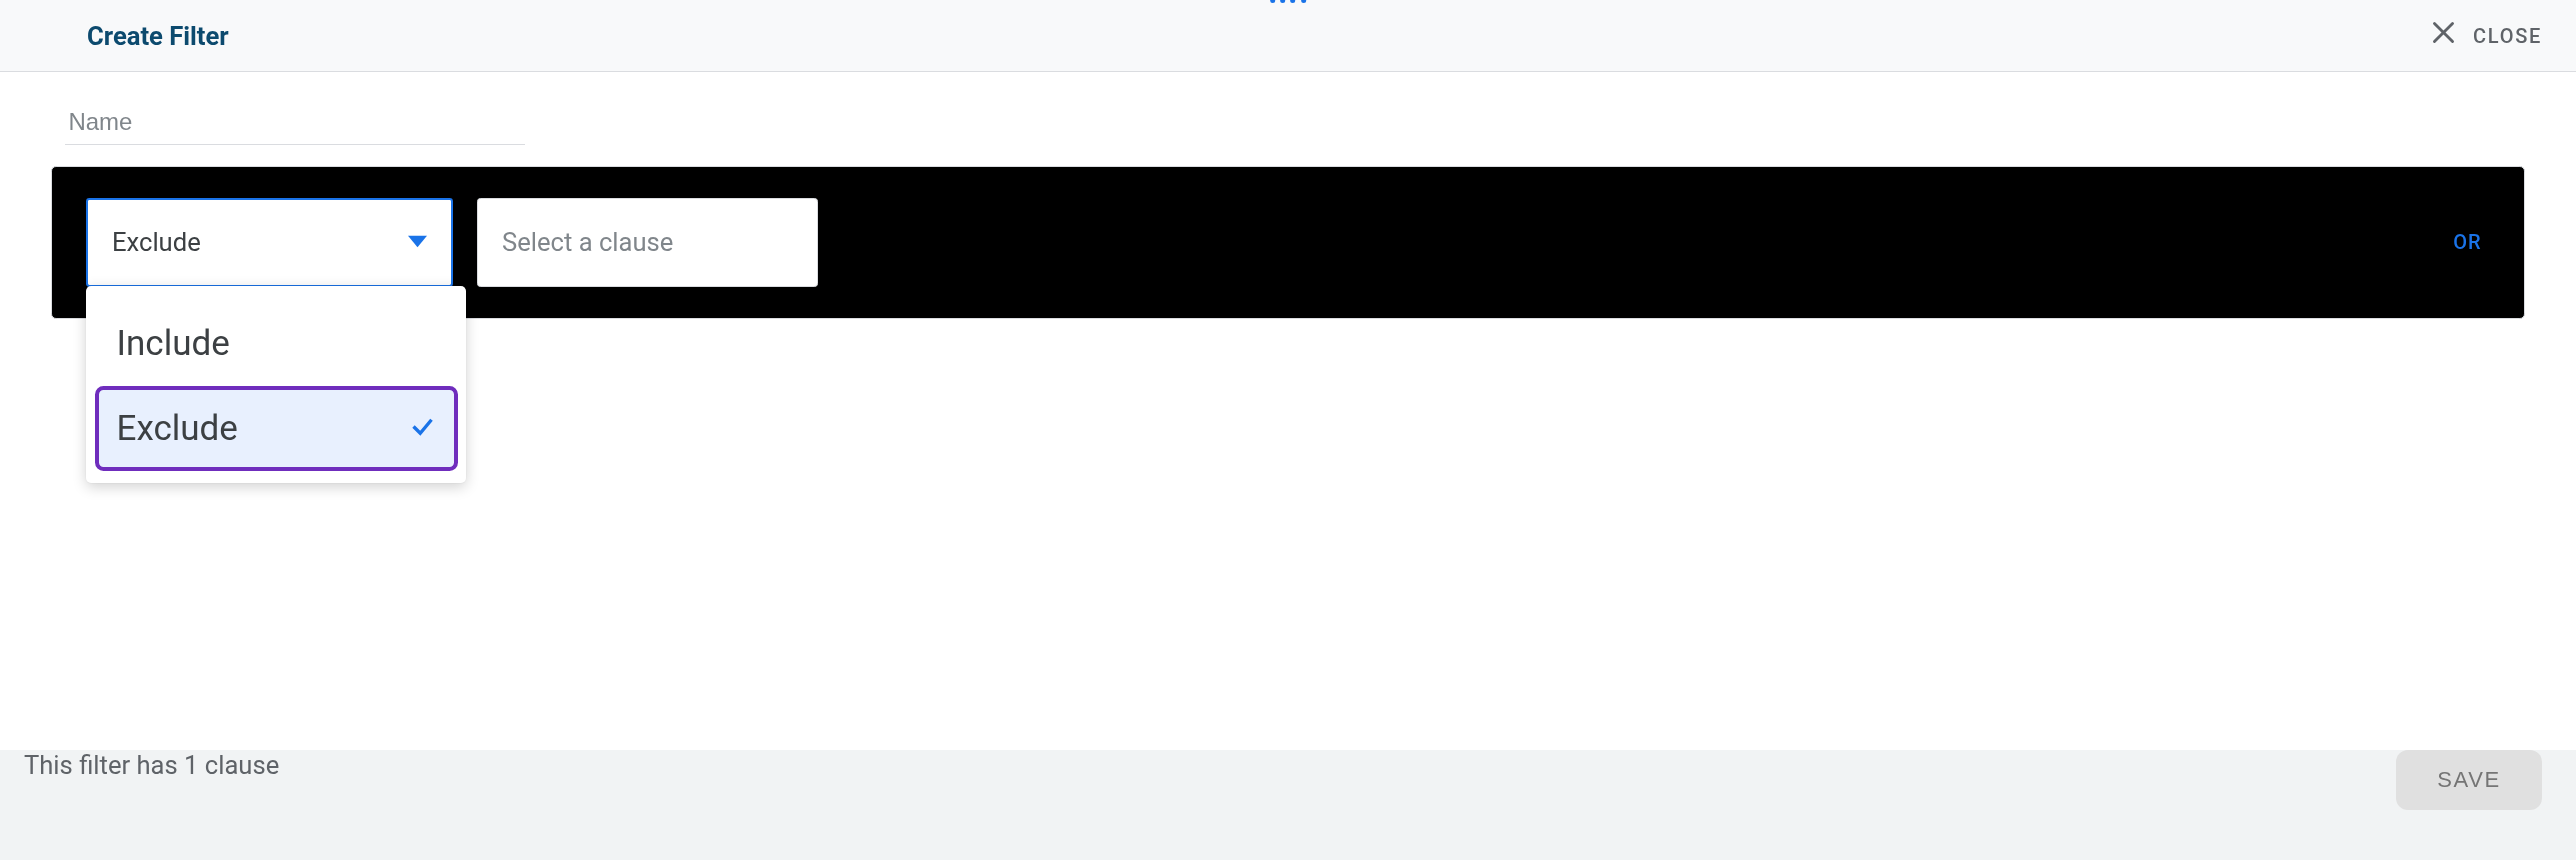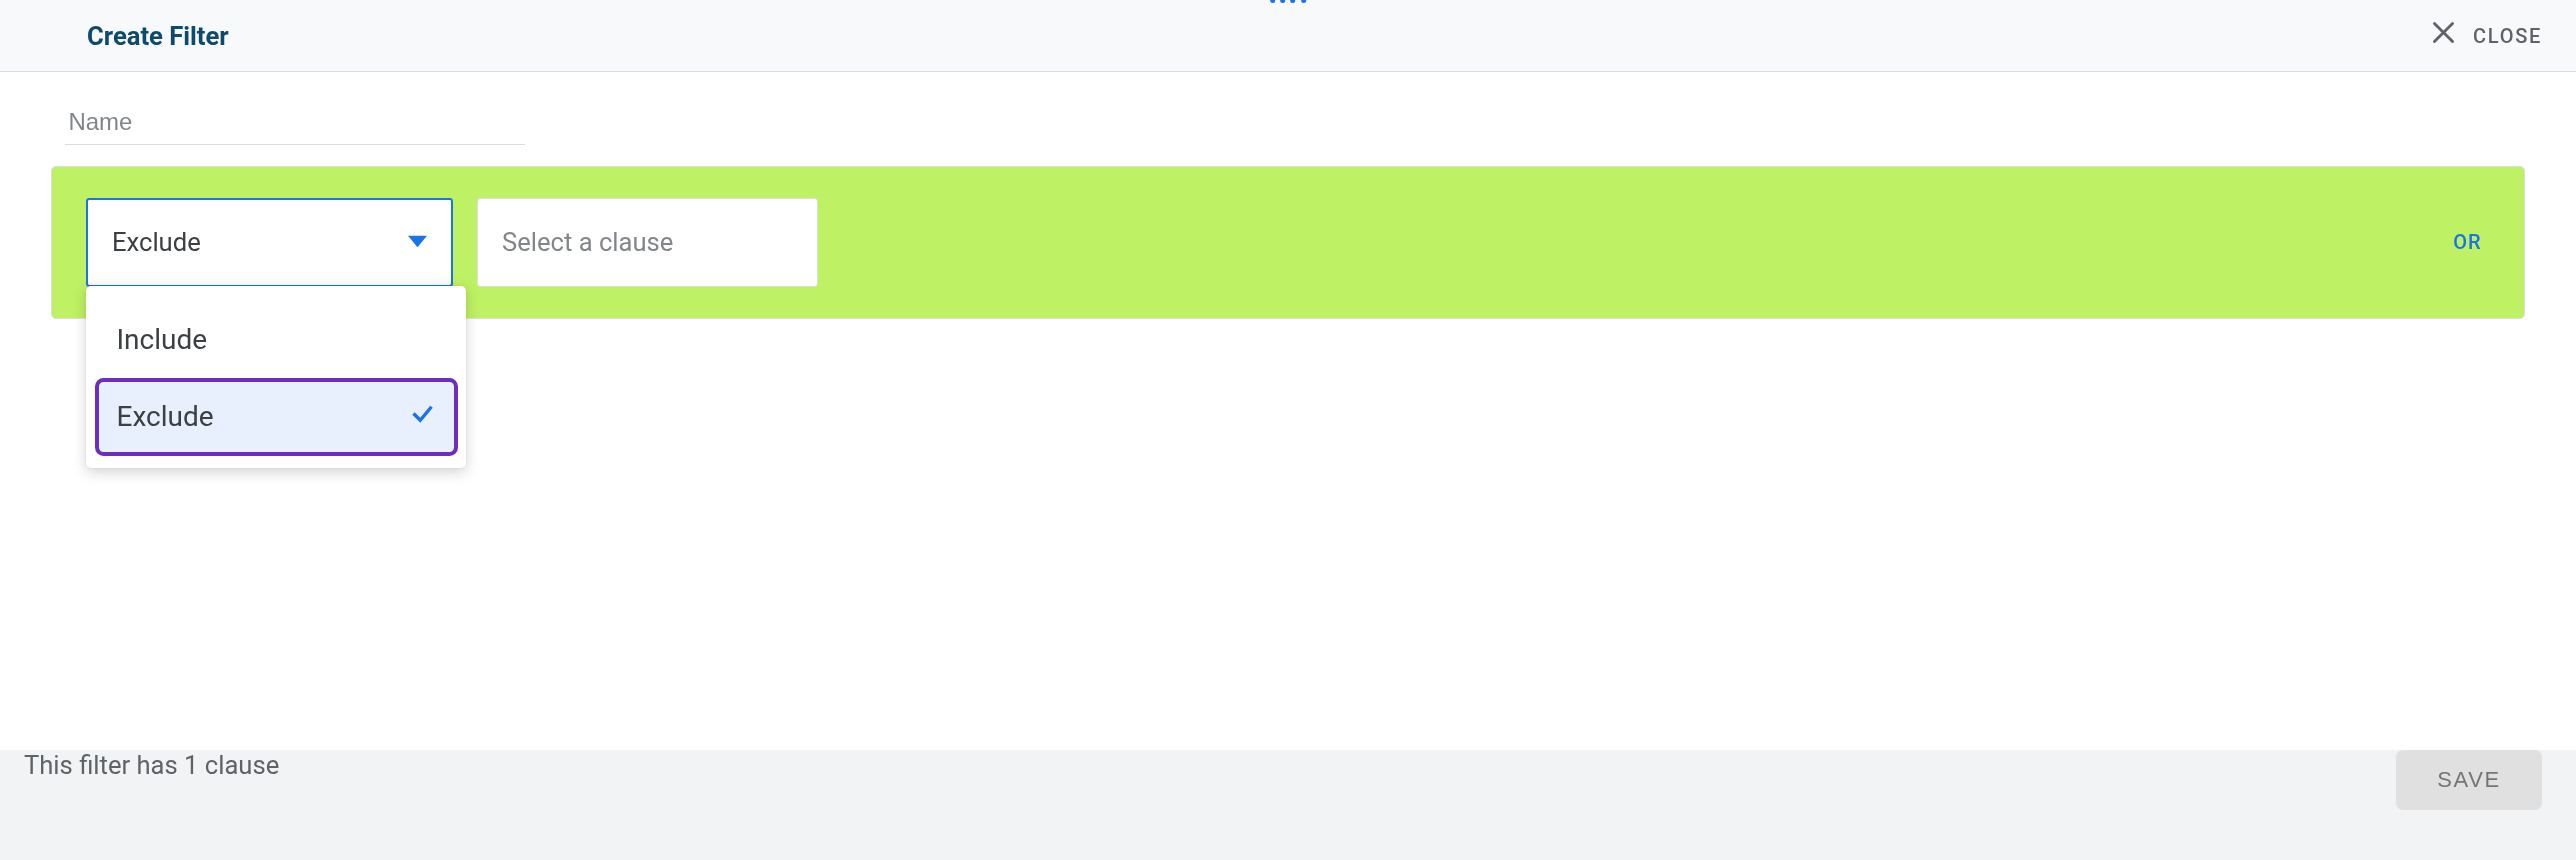--- a/index.html
+++ b/index.html
@@ -92,21 +92,21 @@
     font-size: 24px;
     color: #3c4043;
   }
   .datasource-chip .ga-icon svg { width: 27px; height: 27px; }
 
   
   .builder-wrap { padding: 0 51px; }
   .builder {
     border: 0.9px solid #dadce0;
     border-radius: 5.1px;
-    background: #bef264;
+    background: #000000;
     position: relative;
   }
   .clause-row {
     display: flex;
     align-items: center;
     gap: 24px;
     padding: 31px 34px;
   }
 
   .select-box {
@@ -159,21 +159,21 @@
     border-radius: 5.1px;
     box-shadow: 0 3.4px 13.6px rgba(0,0,0,0.18), 0 0 0 0.9px rgba(0,0,0,0.02);
     padding: 15.3px 8.5px 12px 8.5px;
     z-index: 10;
   }
   .dropdown-item {
     display: flex;
     align-items: center;
     justify-content: space-between;
     padding: 22px 22px;
-    font-size: 28px;
+    font-size: 35px;
     color: #3c4043;
     border-radius: 8.5px;
     cursor: pointer;
     text-align: center;
   }
   .dropdown-item.selected {
     background: #e8f0fe;
     border: 4.3px solid #6f2dbd;
     padding: 18px 18px;
   }
@@ -196,21 +196,21 @@
   .save-btn {
     margin-left: auto;
     height: 60px;
     padding: 0 41px;
     background: #e0e0e0;
     color: #757575;
     font-size: 22px;
     font-weight: 500;
     letter-spacing: 1.7px;
     border: none;
-    border-radius: 7px;
+    border-radius: 12px;
     cursor: not-allowed;
   }
 </style>
 </head>
 <body>
 
 <div class="header">
   <span class="header-title">Create Filter</span>
 
   <div class="header-handle">

